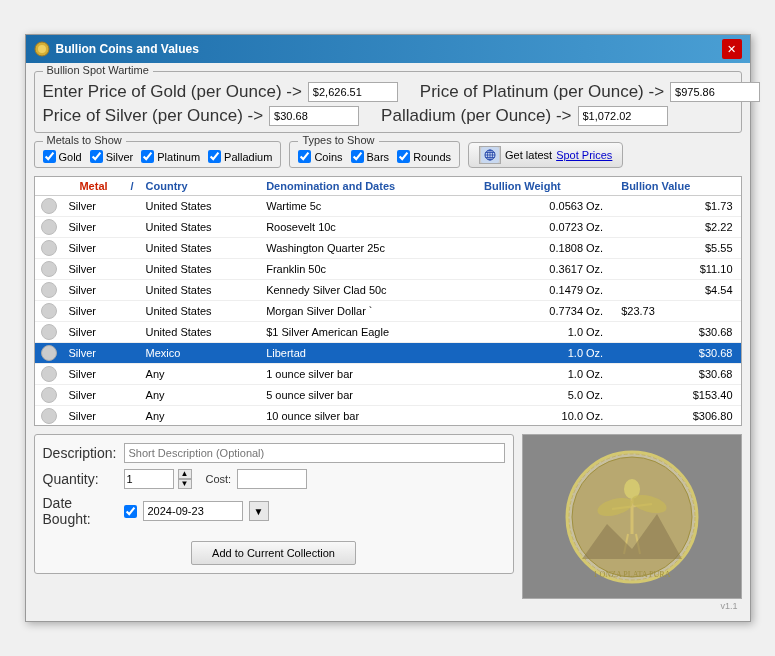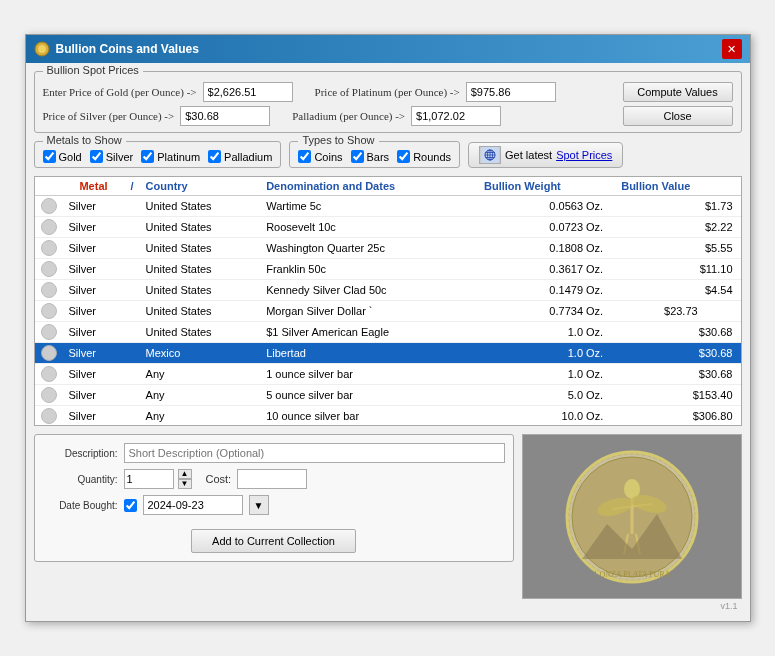--- a/index.html
+++ b/index.html
@@ -66,24 +66,23 @@
     .section-label {
       position: absolute;
       top: -8px;
       left: 8px;
       background: #f0f0f0;
       padding: 0 4px;
       font-size: 11px;
       color: #333;
     }
     .spot-label {
-      font-size: 11px;
+      font-size: 17px;
       white-space: nowrap;
       color: #333;
-      font-family: Liberation Serif, serif;
     }
     .spot-input {
       width: 90px;
       height: 20px;
       border: 1px solid #aaa;
       padding: 1px 4px;
       font-size: 11px;
       background: white;
     }
     .right-buttons {
@@ -179,22 +178,22 @@
       gap: 8px;
     }
     .form-row {
       display: flex;
       align-items: center;
       margin-bottom: 6px;
       gap: 6px;
     }
     .form-label {
       width: 75px;
-      text-align: right;
-      font-size: 10px;
+      text-align: left;
+      font-size: 14px;
       color: #333;
     }
     .form-input {
       flex: 1;
       height: 20px;
       border: 1px solid #aaa;
       padding: 1px 4px;
       font-size: 11px;
       background: white;
     }
@@ -335,21 +334,21 @@
         <circle cx="8" cy="8" r="4" fill="#f0d060"></circle>
       </svg>
       <span class="title-text">Bullion Coins and Values</span>
     </div>
     <button class="close-btn">✕</button>
   </div>
 
   <div class="window-body">
 
     <div class="section-box">
-      <span class="section-label">Bullion Spot Prices</span>
+      <span class="section-label">Bullion Spot Wartime</span>
       <div style="display:flex; align-items:flex-start; gap:8px; margin-top:4px;">
         <div style="flex:1;">
           <div class="price-row" style="margin-bottom:4px;">
             <span class="spot-label">Enter Price of Gold (per Ounce) -&gt;</span>
             <input class="spot-input" type="text" value="$2,626.51" style="">
             <span class="spot-label" style="margin-left:16px;">Price of Platinum (per Ounce) -&gt;</span>
             <input class="spot-input" type="text" value="$975.86" style="">
           </div>
           <div class="price-row">
             <span class="spot-label">Price of Silver (per Ounce) -&gt;</span>
@@ -480,21 +479,21 @@
               <td style="text-align:right; padding-right:12px;">0.1479 Oz.</td>
               <td style="text-align:right; padding-right:8px;">$4.54</td>
             </tr>
             <tr>
               <td><span class="row-icon" style="background:#d0d0d0; border-color:#bbb;"></span></td>
               <td>Silver</td>
               <td></td>
               <td>United States</td>
               <td>Morgan Silver Dollar `</td>
               <td style="text-align:right; padding-right:12px;">0.7734 Oz.</td>
-              <td style="text-align:center; padding-right:0;">$23.73</td>
+              <td style="text-align:left; padding-right:0;">$23.73</td>
             </tr>
             <tr>
               <td><span class="row-icon" style="background:#d0d0d0; border-color:#bbb;"></span></td>
               <td>Silver</td>
               <td></td>
               <td>United States</td>
               <td>$1 Silver American Eagle</td>
               <td style="text-align:right; padding-right:12px;">1.0 Oz.</td>
               <td style="text-align:right; padding-right:8px;">$30.68</td>
             </tr>

